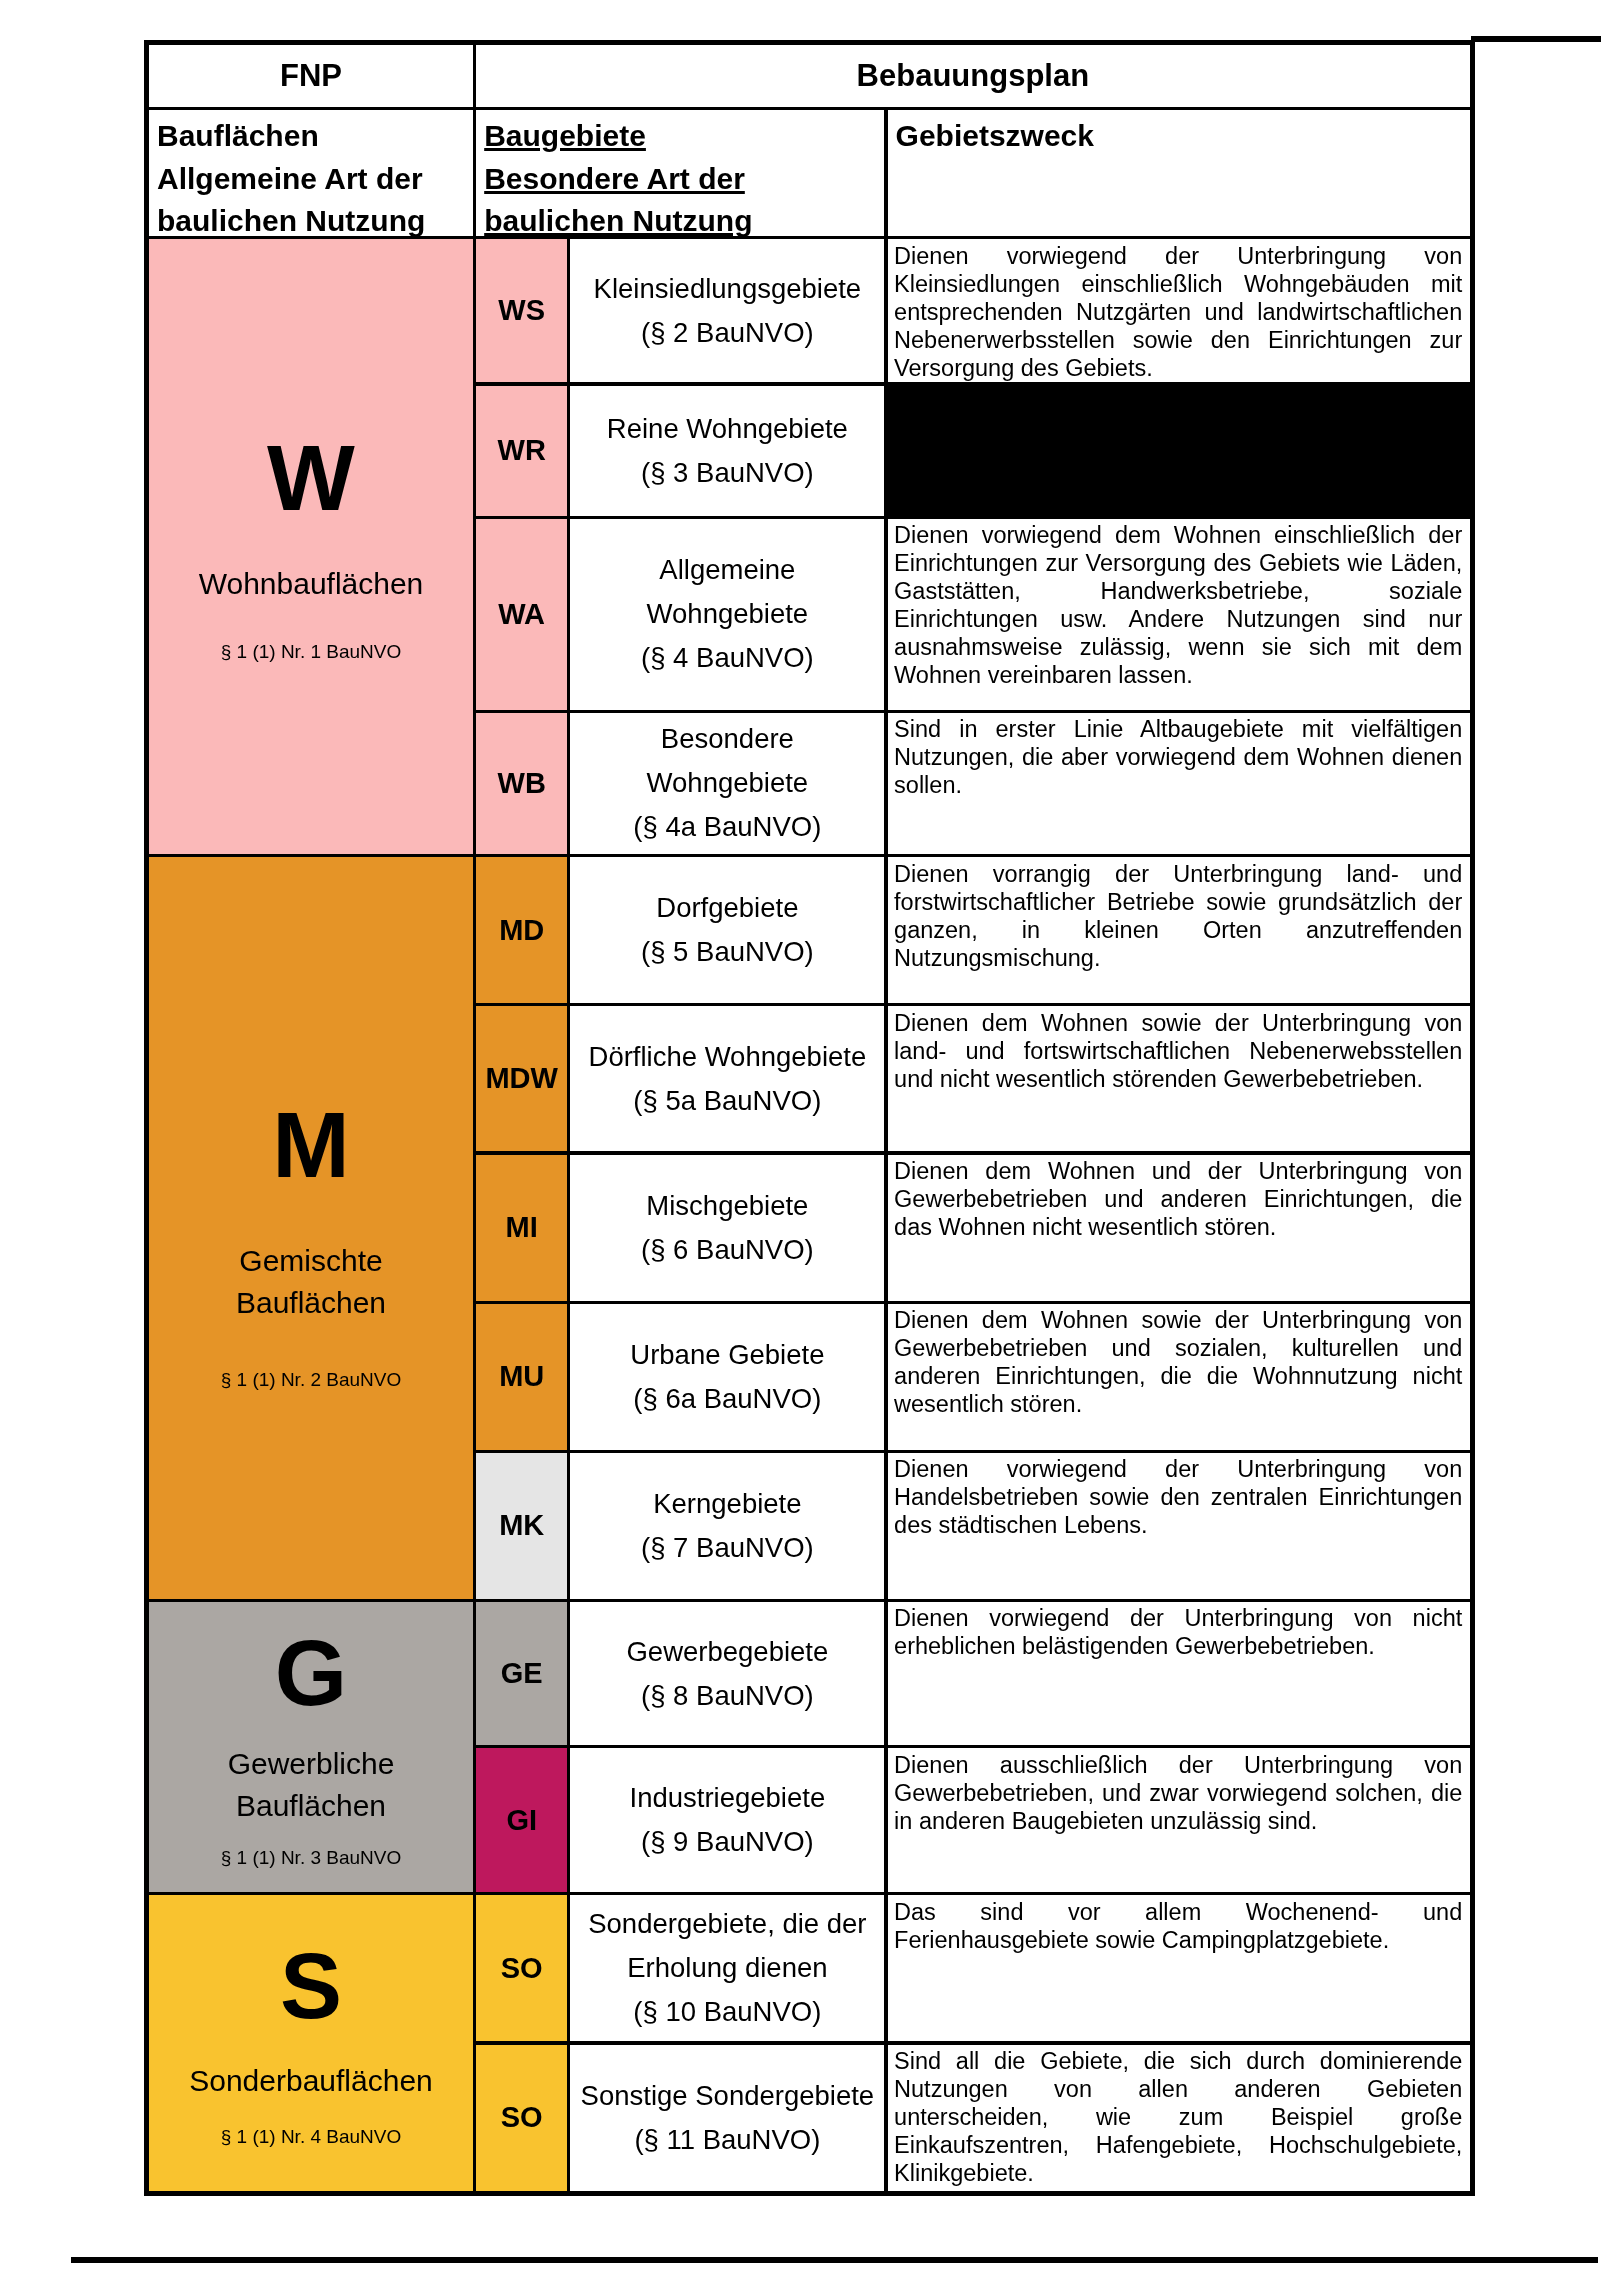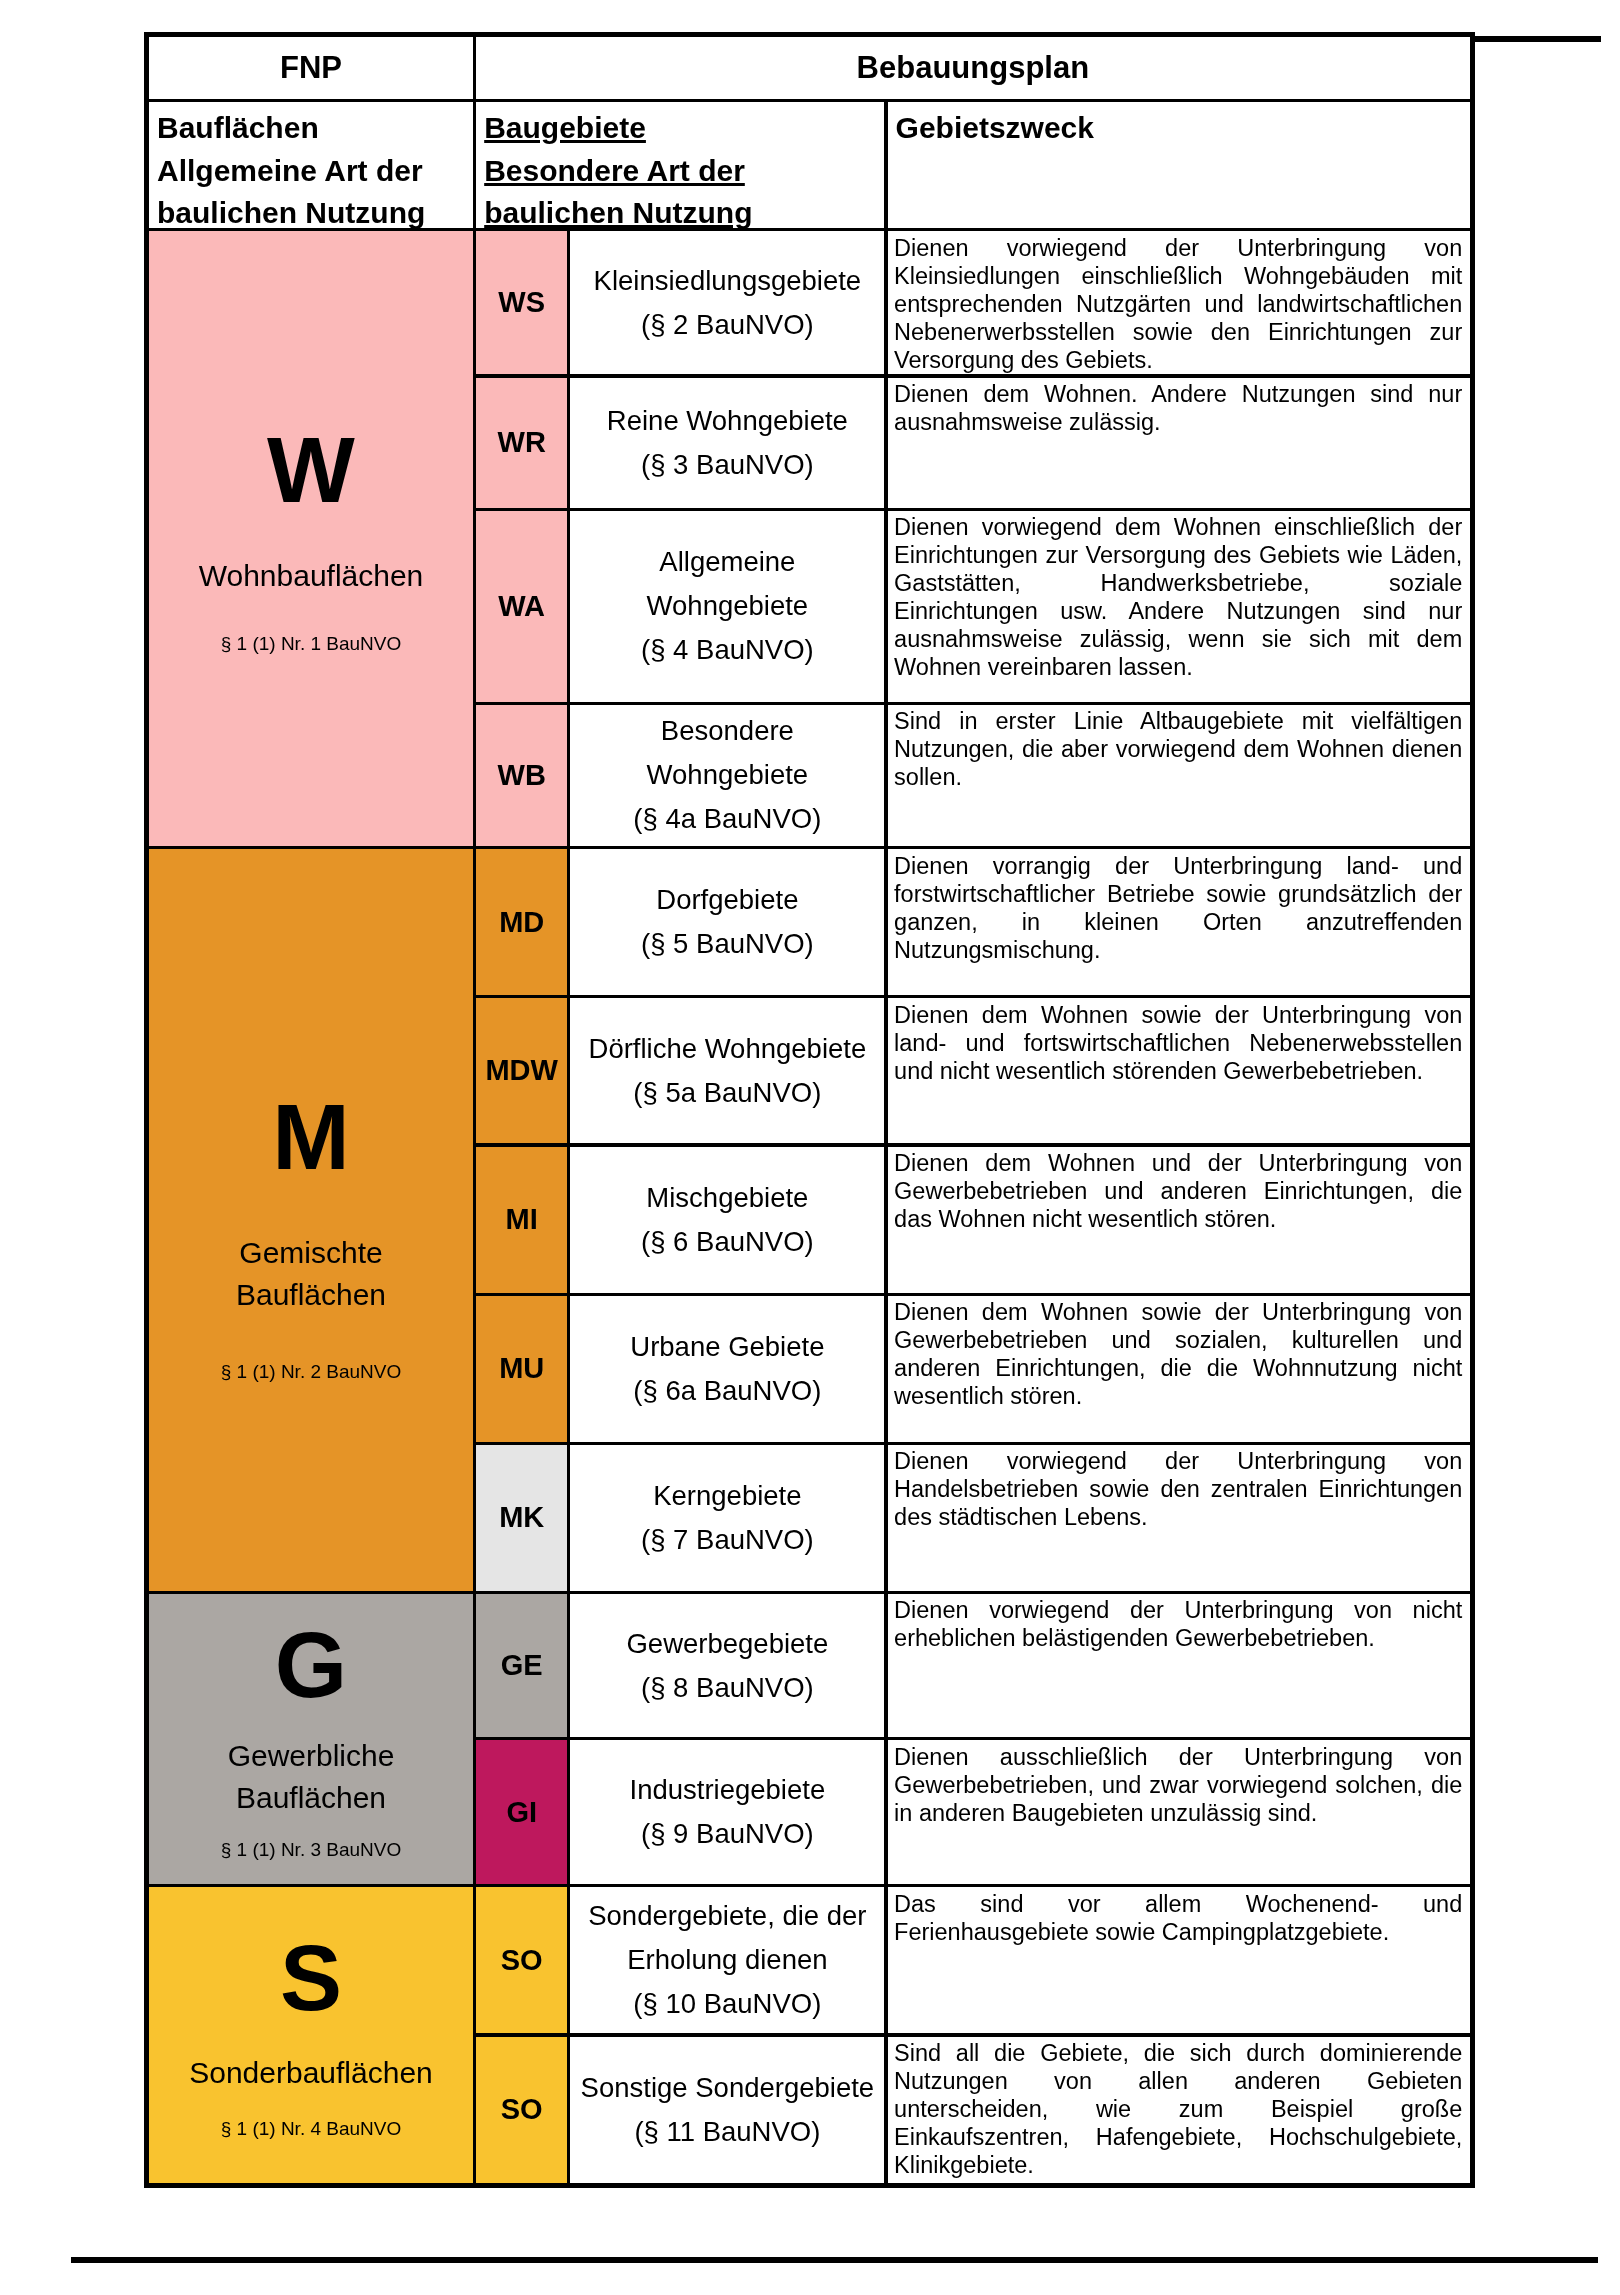--- a/index.html
+++ b/index.html
@@ -6,21 +6,21 @@
   .page{position:relative;width:1621px;height:2295px;background:#ffffff;
         font-family:"Liberation Sans", sans-serif;color:#000;}
 
   
   .rule{position:absolute;background:#000;height:5.7px;}
   .rule-top{left:1471px;top:36px;width:130px;}
   .rule-bottom{left:71px;top:2257px;width:1527px;}
 
   
   .table{
-    position:absolute;left:144px;top:32px;
+    position:absolute;left:144px;top:40px;
     display:grid;
     grid-template-columns:324px 91px 314px 582px;
     grid-template-rows:62px 126px 143px 130px 191px 141px 146px 145px 146px 146px 146px 143px 144px 146px 146px;
     gap:3.2px;
     background:#000;
     border:5.7px solid #000;
   }
   .cell{background:#fff;display:flex;overflow:hidden;}
 
   
@@ -92,21 +92,20 @@
       <span>Kleinsiedlungsgebiete</span>
       <span>(§ 2 BauNVO)</span>
     </div>
     <div class="cell purpose r3 c4">Dienen vorwiegend der Unterbringung von Kleinsiedlungen einschließlich Wohngebäuden mit entsprechenden Nutzgärten und landwirtschaftlichen Nebenerwerbsstellen sowie den Einrichtungen zur Versorgung des Gebiets.</div>
 
     <div class="cell code r4 c2" style="background: rgb(251, 185, 185);">WR</div>
     <div class="cell name r4 c3">
       <span>Reine Wohngebiete</span>
       <span>(§ 3 BauNVO)</span>
     </div>
-    <div class="cell purpose r4 c4">Dienen dem Wohnen. Andere Nutzungen sind nur ausnahmsweise zulässig.</div>
 
     <div class="cell code r5 c2" style="background: rgb(251, 185, 185);">WA</div>
     <div class="cell name r5 c3">
       <span>Allgemeine Wohngebiete</span>
       <span>(§ 4 BauNVO)</span>
     </div>
     <div class="cell purpose r5 c4">Dienen vorwiegend dem Wohnen einschließlich der Einrichtungen zur Versorgung des Gebiets wie Läden, Gaststätten, Handwerksbetriebe, soziale Einrichtungen usw. Andere Nutzungen sind nur ausnahmsweise zulässig, wenn sie sich mit dem Wohnen vereinbaren lassen.</div>
 
     <div class="cell code r6 c2" style="background: rgb(251, 185, 185);">WB</div>
     <div class="cell name r6 c3">

